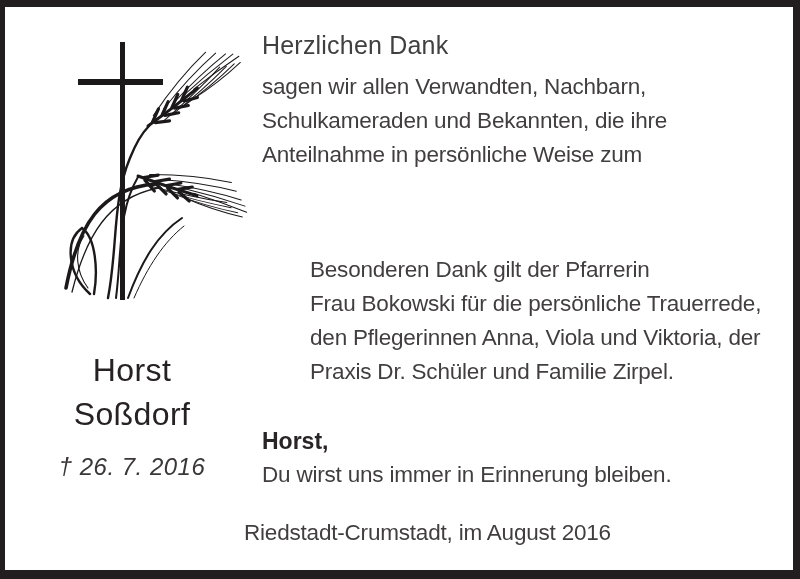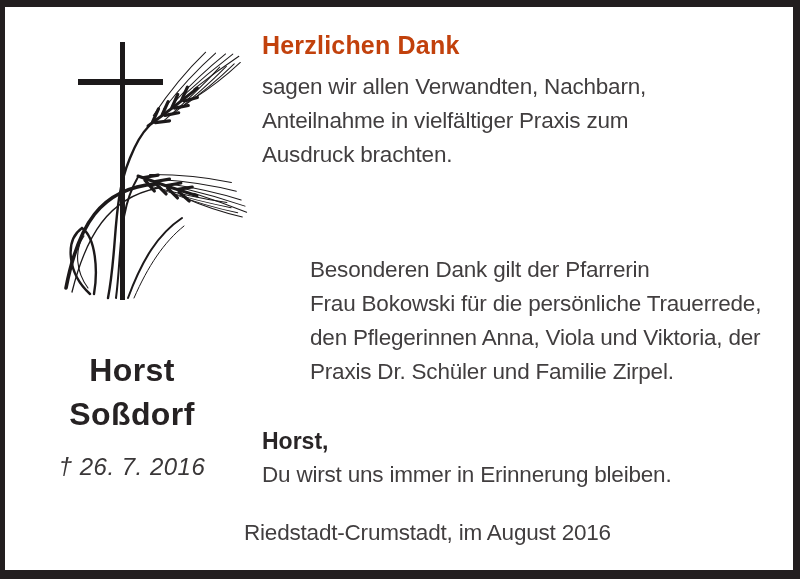--- a/index.html
+++ b/index.html
@@ -18,31 +18,31 @@
     border-width: 7px 7px 9px 5px;
     pointer-events: none;
     box-sizing: border-box;
   }
   .abs { position: absolute; white-space: nowrap; }
 
   
   .left-col { position: absolute; left: 26px; width: 212px; text-align: center; }
   .art { position: absolute; left: 38px; top: 36px; width: 218px; height: 272px; overflow: visible; }
   .name-line {
-    font-weight: bold; font-size: 32px; line-height: 40px;
+    font-weight: normal; font-size: 32px; line-height: 40px;
     color: #262223; letter-spacing: 0.4px;
   }
   .death-date {
     font-size: 24px; line-height: 34px; color: #3a3738; letter-spacing: 0.5px; font-style: italic;
   }
 
   
   .title {
-    font-weight: bold; font-size: 25px; line-height: 30px;
-    color: #c2410c; letter-spacing: 0.2px;
+    font-weight: normal; font-size: 25px; line-height: 30px;
+    color: #404040; letter-spacing: 0.2px;
   }
   .body-line {
     font-size: 22.5px; line-height: 34px;
     color: #413e3f; letter-spacing: -0.2px;
   }
   .bold-line {
     font-weight: bold; font-size: 23px; line-height: 34px;
     color: #292526;
     text-align: right;
   }
@@ -95,22 +95,22 @@
 </svg>
 
 <div class="left-col abs name-line" style="top:350px;">Horst</div>
 <div class="left-col abs name-line" style="top:394px;">Soßdorf</div>
 <div class="left-col abs death-date" style="top:450px;">† 26. 7. 2016</div>
 
 <div class="abs title" style="left:262px; top:30px;">Herzlichen Dank</div>
 
 <div class="abs" style="left:262px; top:70px;">
   <div class="body-line">sagen wir allen Verwandten, Nachbarn,</div>
-  <div class="body-line">Anteilnahme in vielfältiger Praxis zum</div>
-  <div class="body-line">Ausdruck brachten.</div>
+  <div class="body-line">Schulkameraden und Bekannten, die ihre</div>
+  <div class="body-line">Anteilnahme in persönliche Weise zum</div>
 </div>
 
 <div class="abs" style="left:262px; top:253px;margin-left:48px;">
   <div class="body-line">Besonderen Dank gilt der Pfarrerin</div>
   <div class="body-line">Frau Bokowski für die persönliche Trauerrede,</div>
   <div class="body-line">den Pflegerinnen Anna, Viola und Viktoria, der</div>
   <div class="body-line">Praxis Dr. Schüler und Familie Zirpel.</div>
 </div>
 
 <div class="abs bold-line" style="left:262px; top:424px;">Horst,</div>

